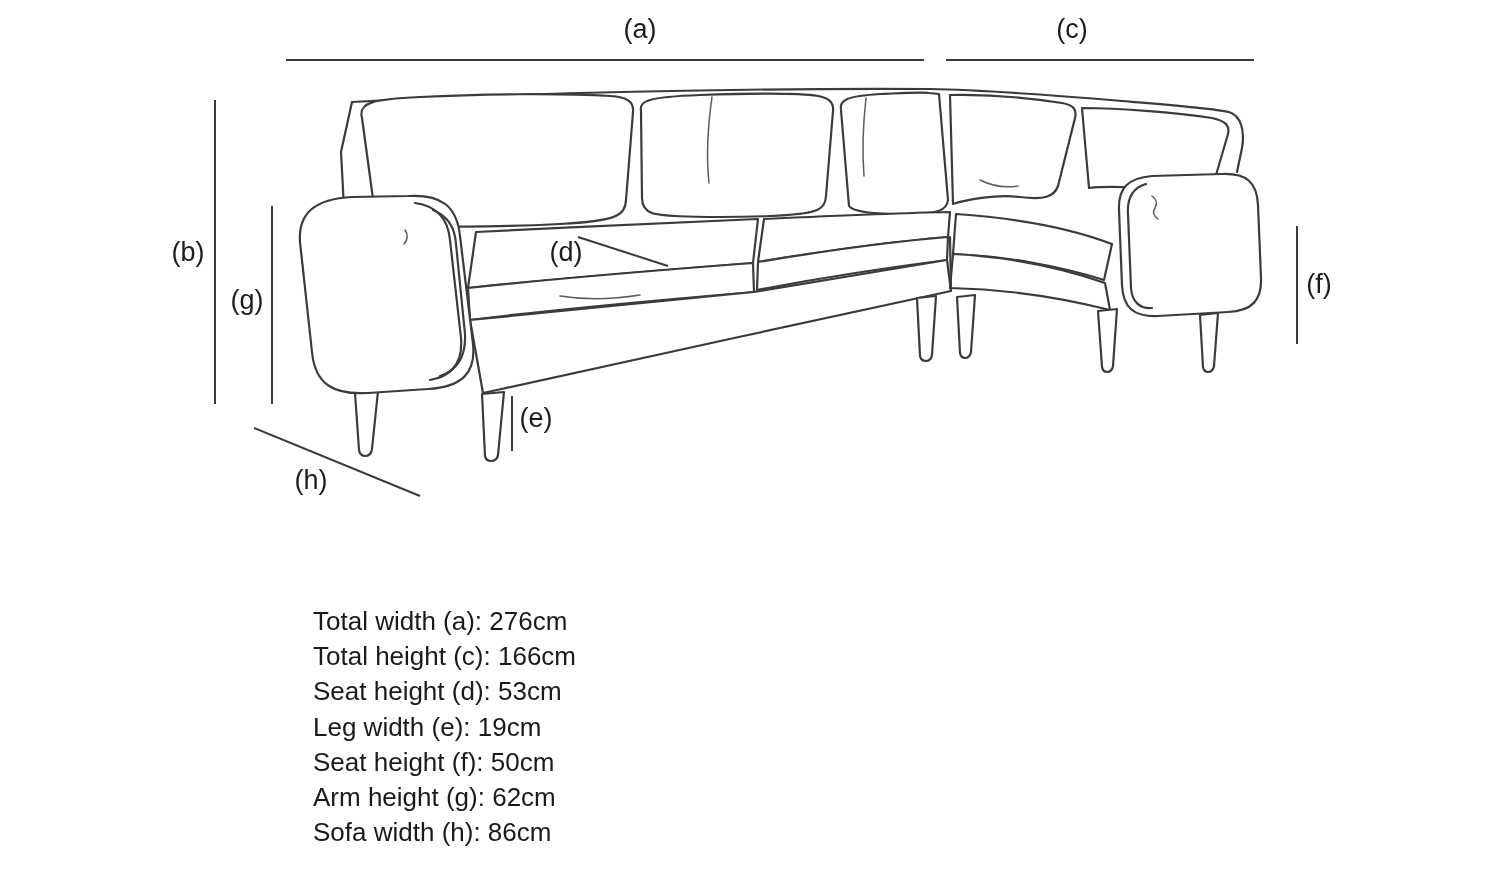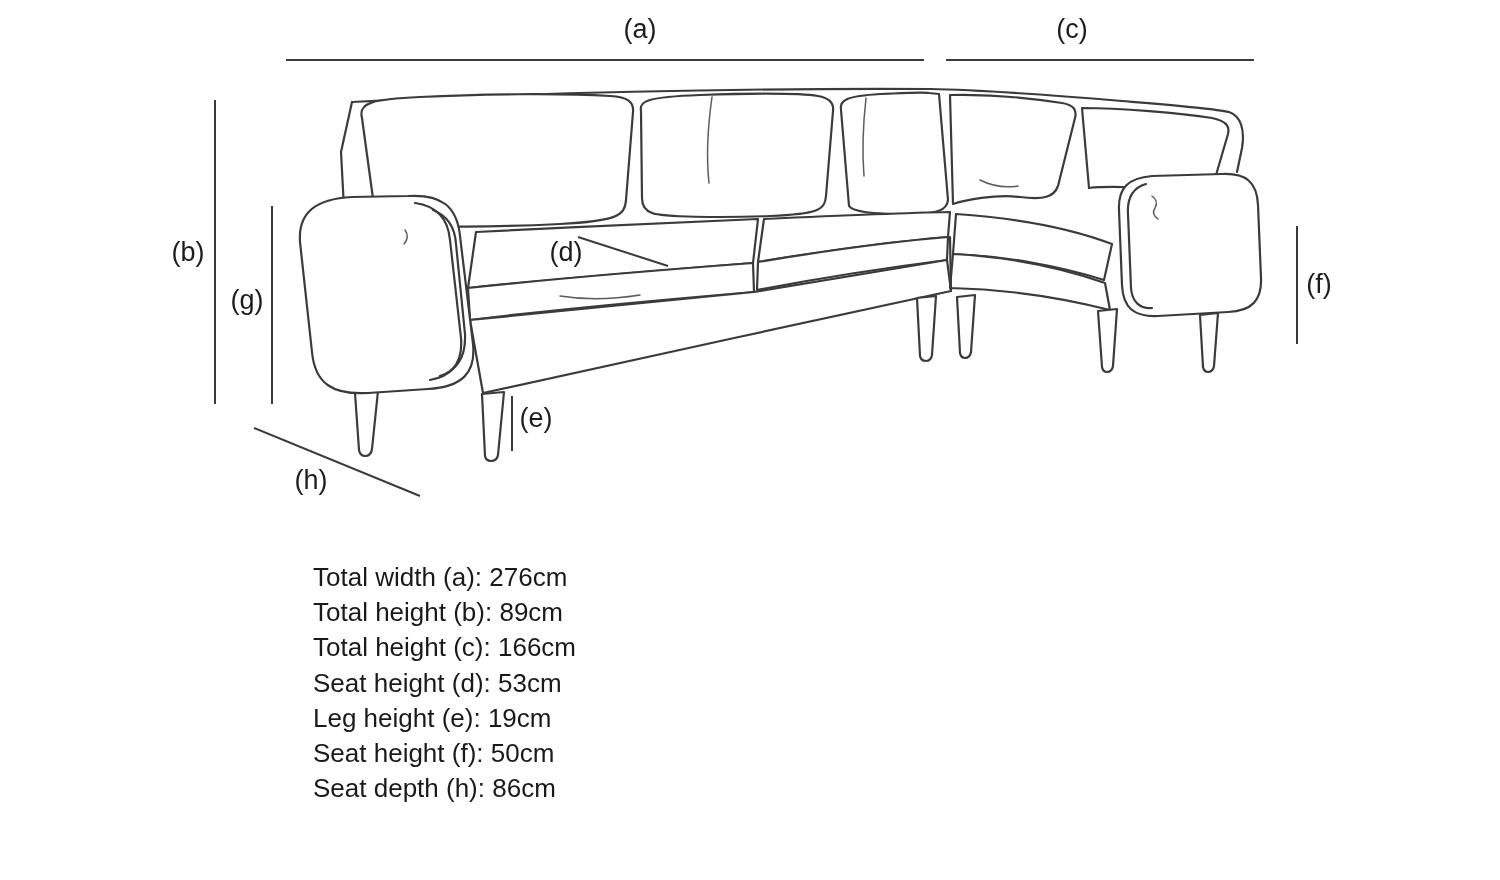--- a/index.html
+++ b/index.html
@@ -19,21 +19,21 @@
     position: absolute;
     transform: translate(-50%, -50%);
     font-size: 27px;
     color: #1c1c1c;
     white-space: nowrap;
     user-select: none;
   }
   .dims {
     position: absolute;
     left: 313px;
-    top: 560px;
+    top: 604px;
     list-style: none;
     font-size: 26px;
     line-height: 35.2px;
     color: #1a1a1a;
   }
   .sofa-stroke { fill: #ffffff; stroke: #3b3b3b; stroke-width: 2.2; stroke-linejoin: round; stroke-linecap: round; }
   .sofa-line   { fill: none;    stroke: #3b3b3b; stroke-width: 2.2; stroke-linejoin: round; stroke-linecap: round; }
   .crease      { fill: none;    stroke: #4a4a4a; stroke-width: 1.5; stroke-linecap: round; opacity: 0.9; }
   .dim-line    { fill: none;    stroke: #3a3a3a; stroke-width: 2;   stroke-linecap: butt; }
 </style>
@@ -113,21 +113,21 @@
   <div class="callout" style="left:1072px; top:29px;">(c)</div>
   <div class="callout" style="left:188px;  top:252px;">(b)</div>
   <div class="callout" style="left:247px;  top:300px;">(g)</div>
   <div class="callout" style="left:566px;  top:252px;">(d)</div>
   <div class="callout" style="left:536px;  top:418px;">(e)</div>
   <div class="callout" style="left:1319px; top:284px;">(f)</div>
   <div class="callout" style="left:311px;  top:480px;">(h)</div>
 
   <ul class="dims">
     <li>Total width (a): 276cm</li>
-    <li>Total height (b): 89cm</li>
     <li>Total height (c): 166cm</li>
     <li>Seat height (d): 53cm</li>
-    <li>Leg height (e): 19cm</li>
+    <li>Leg width (e): 19cm</li>
     <li>Seat height (f): 50cm</li>
-    <li>Seat depth (h): 86cm</li>
+    <li>Arm height (g): 62cm</li>
+    <li>Sofa width (h): 86cm</li>
   </ul>
 
 </div>
 
 </body></html>

